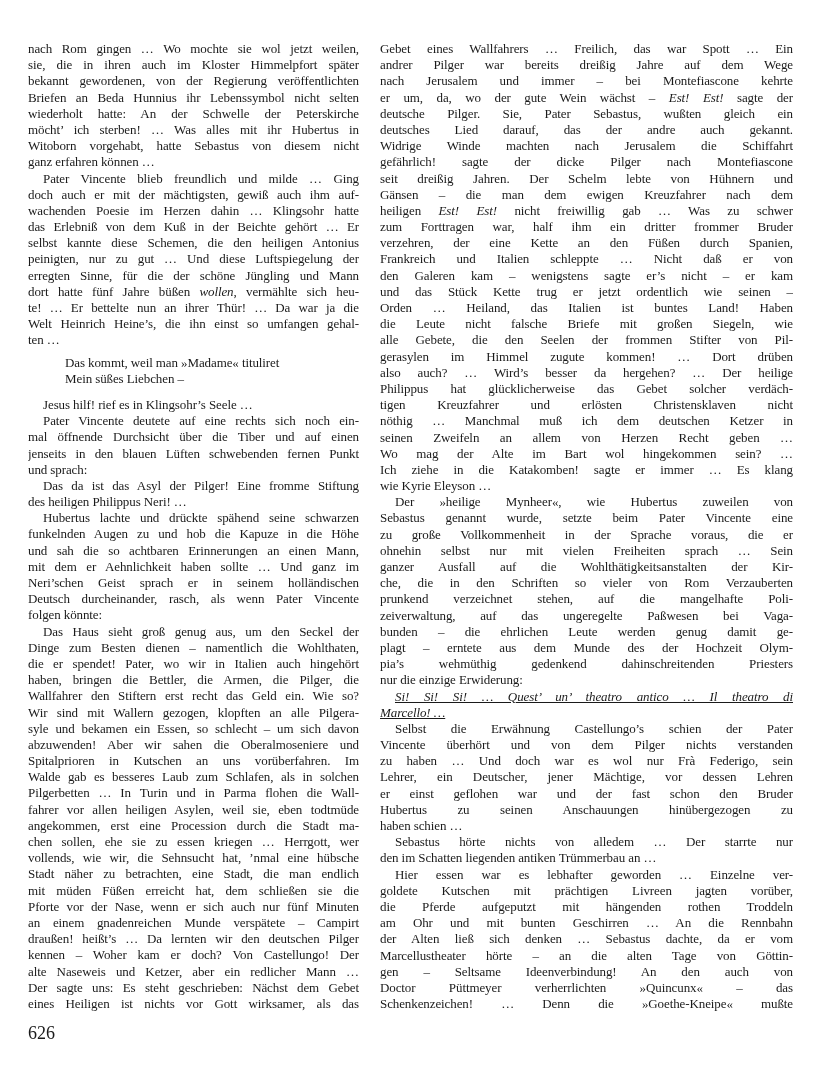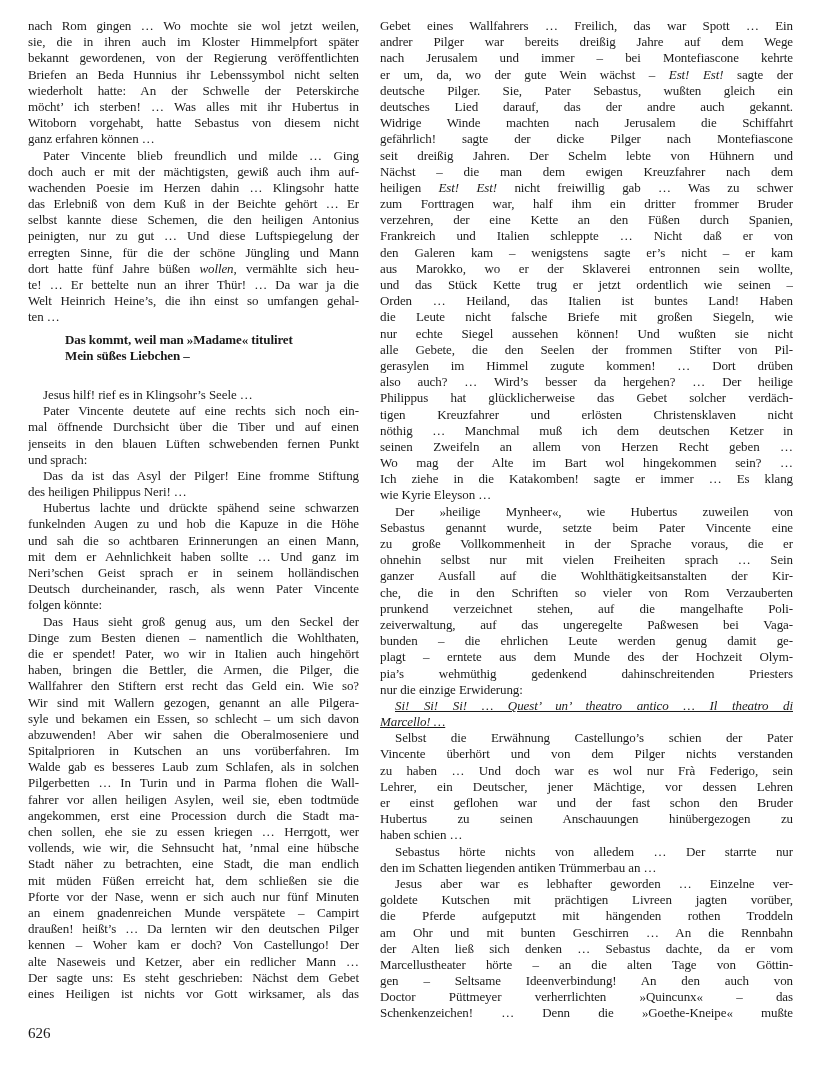--- a/index.html
+++ b/index.html
@@ -8,54 +8,54 @@
     width: 819px;
     height: 1065px;
     background: #ffffff;
     color: #1a1a1a;
     font-family: "Liberation Serif", "DejaVu Serif", serif;
     overflow: hidden;
   }
   .columns {
     position: absolute;
     left: 28px;
-    top: 18px;
+    top: 41px;
     width: 765px;
     display: flex;
     gap: 21px;
   }
   .column { font-size: 13px; letter-spacing: -0.1px; }
   .col-left  { width: 331px; }
   .col-right { width: 413px; }
   .block { margin: 0; }
   .line {
     line-height: 16.2px;
     height: 16.2px;
     overflow: hidden;
     text-align: justify;
     text-align-last: justify;
     -moz-text-align-last: justify;
     white-space: normal;
   }
   .line.first { text-indent: 15px; }
   .line.last  { text-align-last: left; -moz-text-align-last: left; }
   .block.italic .line { font-style: italic; text-decoration: underline; }
-  .verse { margin: 6px 0 23px 0; font-weight: bold; }
+  .verse { margin: 6px 0 10px 0; }
   .verse .line {
     padding-left: 37px;
     text-align: left;
     text-align-last: left;
     -moz-text-align-last: left;
   }
   em { font-style: italic; }
   .pageno {
     position: absolute;
     left: 28px;
     top: 1026px;
-    font-size: 15px;
+    font-size: 18px;
     line-height: 15px;
     color: #1a1a1a;
   }
 </style>
 </head>
 <body>
 
 <div class="page">
   <div class="columns">
     <div class="column col-left">
@@ -107,21 +107,21 @@
           <div class="line">Neri’schen Geist sprach er in seinem holländischen</div>
           <div class="line">Deutsch durcheinander, rasch, als wenn Pater Vincente</div>
           <div class="line last">folgen könnte:</div>
         </div>
         <div class="block para">
           <div class="line first">Das Haus sieht groß genug aus, um den Seckel der</div>
           <div class="line">Dinge zum Besten dienen – namentlich die Wohlthaten,</div>
           <div class="line">die er spendet! Pater, wo wir in Italien auch hingehört</div>
           <div class="line">haben, bringen die Bettler, die Armen, die Pilger, die</div>
           <div class="line">Wallfahrer den Stiftern erst recht das Geld ein. Wie so?</div>
-          <div class="line">Wir sind mit Wallern gezogen, genannt an alle Pilgera-</div>
+          <div class="line">Wir sind mit Wallern gezogen, klopften an alle Pilgera-</div>
           <div class="line">syle und bekamen ein Essen, so schlecht – um sich davon</div>
           <div class="line">abzuwenden! Aber wir sahen die Oberalmoseniere und</div>
           <div class="line">Spitalprioren in Kutschen an uns vorüberfahren. Im</div>
           <div class="line">Walde gab es besseres Laub zum Schlafen, als in solchen</div>
           <div class="line">Pilgerbetten … In Turin und in Parma flohen die Wall-</div>
           <div class="line">fahrer vor allen heiligen Asylen, weil sie, eben todtmüde</div>
           <div class="line">angekommen, erst eine Procession durch die Stadt ma-</div>
           <div class="line">chen sollen, ehe sie zu essen kriegen … Herrgott, wer</div>
           <div class="line">vollends, wie wir, die Sehnsucht hat, ’nmal eine hübsche</div>
           <div class="line">Stadt näher zu betrachten, eine Stadt, die man endlich</div>
@@ -139,31 +139,29 @@
         <div class="block cont">
           <div class="line">Gebet eines Wallfahrers … Freilich, das war Spott … Ein</div>
           <div class="line">andrer Pilger war bereits dreißig Jahre auf dem Wege</div>
           <div class="line">nach Jerusalem und immer – bei Montefiascone kehrte</div>
           <div class="line"><span>er um, da, wo der gute Wein wächst – </span><em>Est! Est!</em><span> sagte der</span></div>
           <div class="line">deutsche Pilger. Sie, Pater Sebastus, wußten gleich ein</div>
           <div class="line">deutsches Lied darauf, das der andre auch gekannt.</div>
           <div class="line">Widrige Winde machten nach Jerusalem die Schiffahrt</div>
           <div class="line">gefährlich! sagte der dicke Pilger nach Montefiascone</div>
           <div class="line">seit dreißig Jahren. Der Schelm lebte von Hühnern und</div>
-          <div class="line">Nächst – die man dem ewigen Kreuzfahrer nach dem</div>
+          <div class="line">Gänsen – die man dem ewigen Kreuzfahrer nach dem</div>
           <div class="line"><span>heiligen </span><em>Est! Est!</em><span> nicht freiwillig gab … Was zu schwer</span></div>
           <div class="line">zum Forttragen war, half ihm ein dritter frommer Bruder</div>
           <div class="line">verzehren, der eine Kette an den Füßen durch Spanien,</div>
           <div class="line">Frankreich und Italien schleppte … Nicht daß er von</div>
           <div class="line">den Galeren kam – wenigstens sagte er’s nicht – er kam</div>
-          <div class="line">aus Marokko, wo er der Sklaverei entronnen sein wollte,</div>
           <div class="line">und das Stück Kette trug er jetzt ordentlich wie seinen –</div>
           <div class="line">Orden … Heiland, das Italien ist buntes Land! Haben</div>
           <div class="line">die Leute nicht falsche Briefe mit großen Siegeln, wie</div>
-          <div class="line">nur echte Siegel aussehen können! Und wußten sie nicht</div>
           <div class="line">alle Gebete, die den Seelen der frommen Stifter von Pil-</div>
           <div class="line">gerasylen im Himmel zugute kommen! … Dort drüben</div>
           <div class="line">also auch? … Wird’s besser da hergehen? … Der heilige</div>
           <div class="line">Philippus hat glücklicherweise das Gebet solcher verdäch-</div>
           <div class="line">tigen Kreuzfahrer und erlösten Christensklaven nicht</div>
           <div class="line">nöthig … Manchmal muß ich dem deutschen Ketzer in</div>
           <div class="line">seinen Zweifeln an allem von Herzen Recht geben …</div>
           <div class="line">Wo mag der Alte im Bart wol hingekommen sein? …</div>
           <div class="line">Ich ziehe in die Katakomben! sagte er immer … Es klang</div>
           <div class="line last">wie Kyrie Eleyson …</div>
@@ -193,21 +191,21 @@
           <div class="line">Lehrer, ein Deutscher, jener Mächtige, vor dessen Lehren</div>
           <div class="line">er einst geflohen war und der fast schon den Bruder</div>
           <div class="line">Hubertus zu seinen Anschauungen hinübergezogen zu</div>
           <div class="line last">haben schien …</div>
         </div>
         <div class="block para">
           <div class="line first">Sebastus hörte nichts von alledem … Der starrte nur</div>
           <div class="line last">den im Schatten liegenden antiken Trümmerbau an …</div>
         </div>
         <div class="block para">
-          <div class="line first">Jesus aber war es lebhafter geworden … Einzelne ver-</div>
+          <div class="line first">Hier essen war es lebhafter geworden … Einzelne ver-</div>
           <div class="line">goldete Kutschen mit prächtigen Livreen jagten vorüber,</div>
           <div class="line">die Pferde aufgeputzt mit hängenden rothen Troddeln</div>
           <div class="line">am Ohr und mit bunten Geschirren … An die Rennbahn</div>
           <div class="line">der Alten ließ sich denken … Sebastus dachte, da er vom</div>
           <div class="line">Marcellustheater hörte – an die alten Tage von Göttin-</div>
           <div class="line">gen – Seltsame Ideenverbindung! An den auch von</div>
           <div class="line">Doctor Püttmeyer verherrlichten »Quincunx« – das</div>
           <div class="line">Schenkenzeichen! … Denn die »Goethe-Kneipe« mußte</div>
         </div>
       </div>

